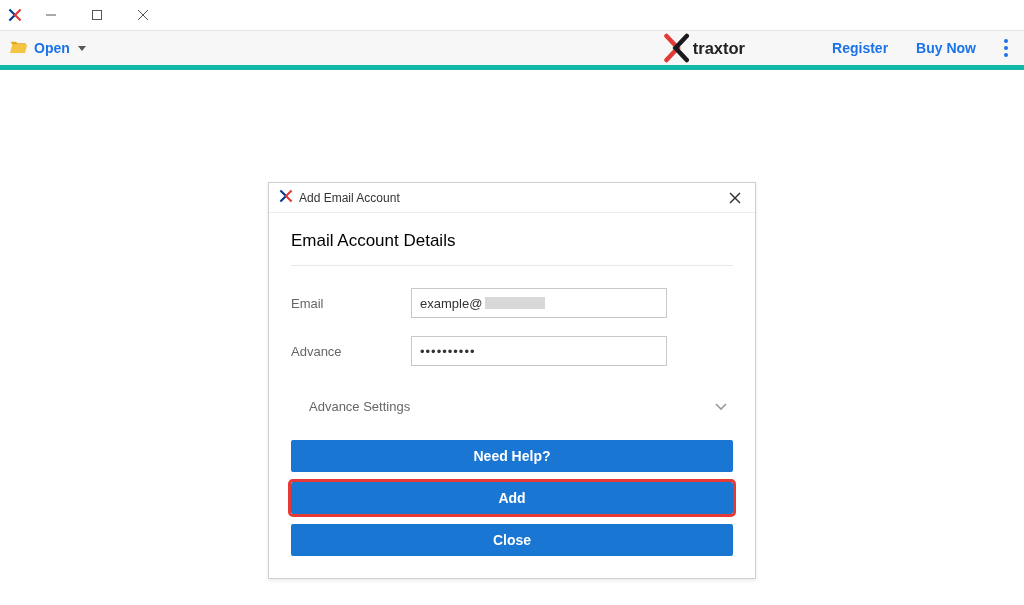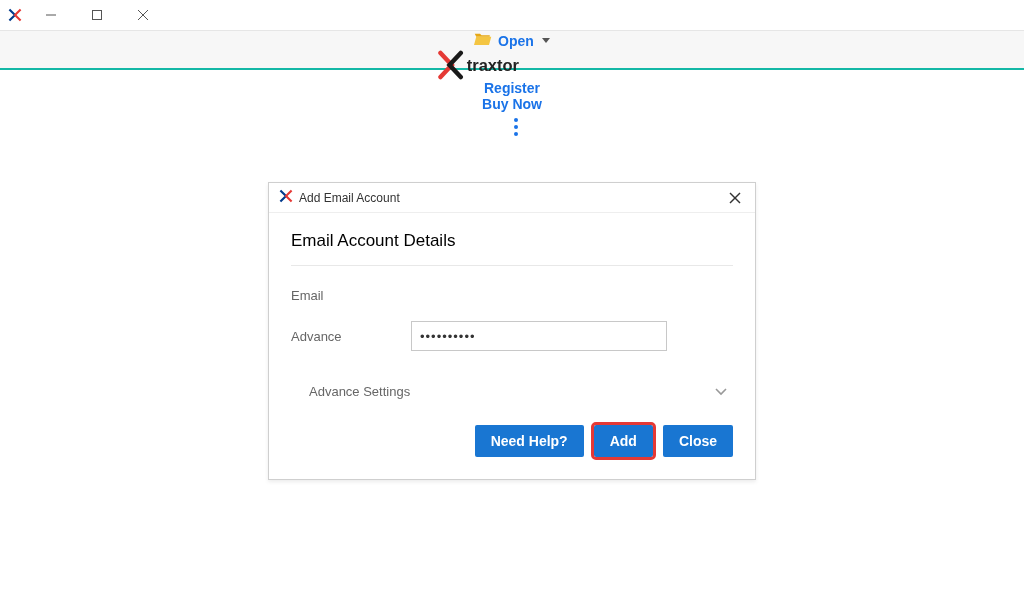--- a/index.html
+++ b/index.html
@@ -43,25 +43,24 @@
       justify-content: center;
       color: #555;
     }
     .window-controls .wc svg { width: 10px; height: 10px; }
 
     
     .toolbar {
       height: 40px;
       background: #f7f7f7;
       border-top: 1px solid #e6e6e6;
-      border-bottom: 2px solid #14b8a6;
+      border-bottom: 5px solid #14b8a6;
       display: flex;
       align-items: center;
       padding: 0 10px;
-      flex-direction: column;
     }
     .open-btn {
       display: flex;
       align-items: center;
       gap: 6px;
       color: #1a73e8;
       font-size: 14px;
       font-weight: 600;
       cursor: pointer;
     }
@@ -170,20 +169,21 @@
     }
     .chevron-down {
       color: #999;
     }
     .dialog-footer {
       display: flex;
       justify-content: flex-end;
       gap: 10px;
       padding: 6px 0 6px 0;
       margin-top: 6px;
+      flex-direction: column;
     }
     .btn {
       background: #1976d2;
       color: #fff;
       border: none;
       height: 32px;
       padding: 0 16px;
       font-size: 14px;
       font-weight: 600;
       cursor: pointer;
@@ -274,20 +274,24 @@
           <line x1="1" y1="1" x2="11" y2="11" stroke="#333" stroke-width="1.4"></line>
           <line x1="11" y1="1" x2="1" y2="11" stroke="#333" stroke-width="1.4"></line>
         </svg>
     </span>
   </div>
   <div class="dialog-body">
     <div class="section-title">Email Account Details</div>
 
     <div class="form-row">
       <div class="form-label">Email</div>
+      <div style="position:relative">
+        <input type="text" class="form-input" value="example@" style="">
+        <span class="redact-box" style="position:absolute;left:72px;top:9px"></span>
+      </div>
     </div>
 
     <div class="form-row">
       <div class="form-label">Advance</div>
       <input type="text" class="form-input" style="letter-spacing: 1px;" value="••••••••••">
     </div>
 
     <div class="advance-row">
       <span>Advance Settings</span>
       <span class="chevron-down">

